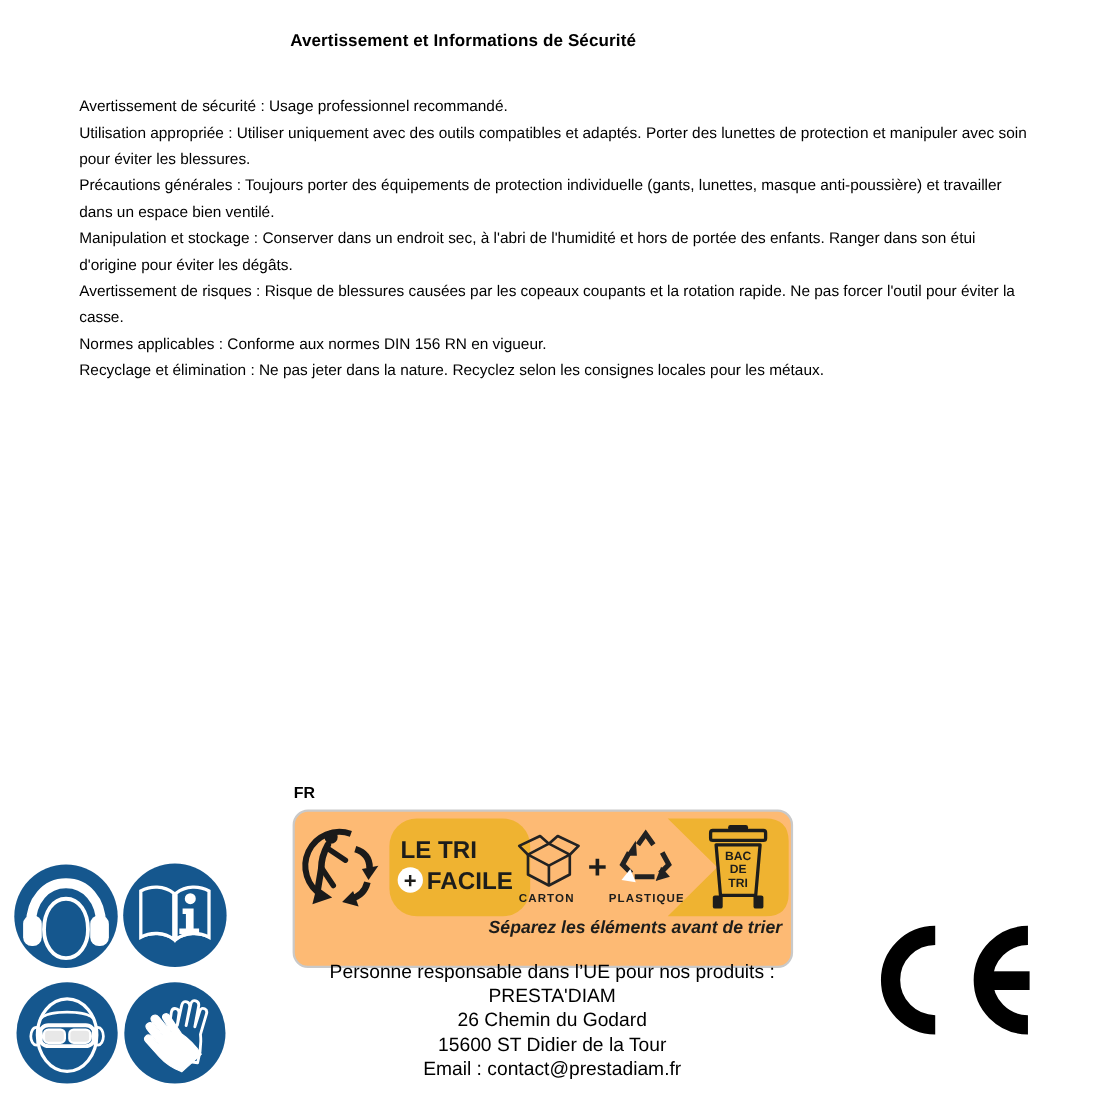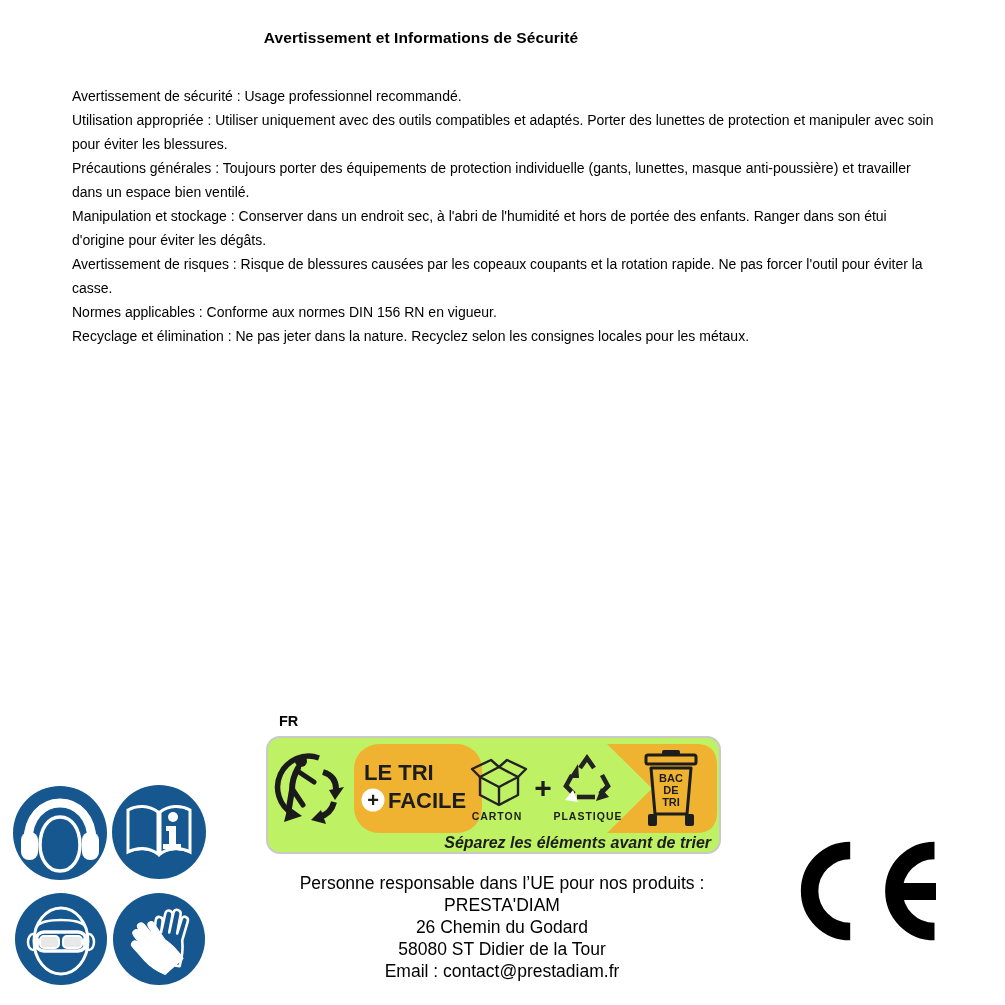--- a/index.html
+++ b/index.html
@@ -12,25 +12,25 @@
   #doc-title{
     top:29px;left:0;width:842px;text-align:center;
     font-size:15.5px;font-weight:bold;letter-spacing:.1px;
   }
   #body-text{
     top:84px;left:72px;width:868px;
     font-size:14px;line-height:24px;
   }
   #body-text p{margin:0;padding:0;}
   #fr-code{
-    top:713px;left:267px;font-size:14.5px;font-weight:bold;margin-left:12px;
+    top:713px;left:267px;font-size:14.5px;font-weight:bold;
   }
   #sorting-label{
-    top:736px;left:266px;width:455px;height:118px;
-    border:2px solid #c9c9c9;border-radius:14px;background:#bef264;box-sizing:border-box;
+    top:736px;left:266px;width:455px;height:144px;
+    border:2px solid #c9c9c9;border-radius:14px;background:#fdba74;box-sizing:border-box;
   }
   #sorting-label svg{position:absolute;top:0;left:0;}
   #responsible-block{
     top:872px;left:202px;width:600px;text-align:center;
     font-size:17.5px;font-weight:normal;line-height:22px;
   }
   #responsible-block div{white-space:nowrap;}
   .picto{position:absolute;}
 </style>
 </head>
@@ -145,21 +145,21 @@
     </g>
 
     <text x="443" y="110" font-size="16" font-weight="700" font-style="italic" fill="#1d1d1b" text-anchor="end" font-family="Liberation Sans,sans-serif">Séparez les éléments avant de trier</text>
   </svg>
 </div>
 
 <div id="responsible-block" class="abs">
   <div>Personne responsable dans l’UE pour nos produits :</div>
   <div>PRESTA'DIAM</div>
   <div>26 Chemin du Godard</div>
-  <div>58080 ST Didier de la Tour</div>
+  <div>15600 ST Didier de la Tour</div>
   <div>Email : contact@prestadiam.fr</div>
 </div>
 
 <svg class="picto" style="top:841px;left:796px" width="148" height="102" viewBox="0 0 148 102">
   <path d="M 54.2 9.4 A 40.5 40.5 0 1 0 54.2 90.6" fill="none" stroke="#000" stroke-width="17.5"></path>
   <path d="M 138.5 9.4 A 40.5 40.5 0 1 0 138.5 90.6" fill="none" stroke="#000" stroke-width="17.5"></path>
   <rect x="101" y="42" width="39" height="17" fill="#000"></rect>
 </svg>
 
 </body></html>

